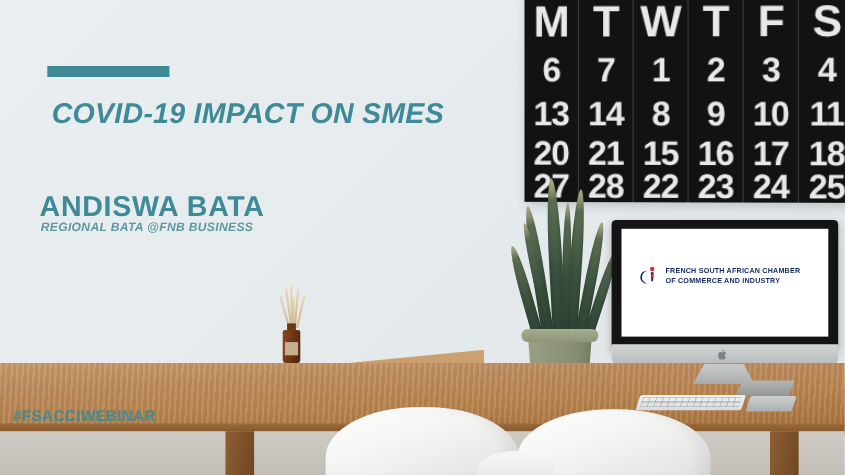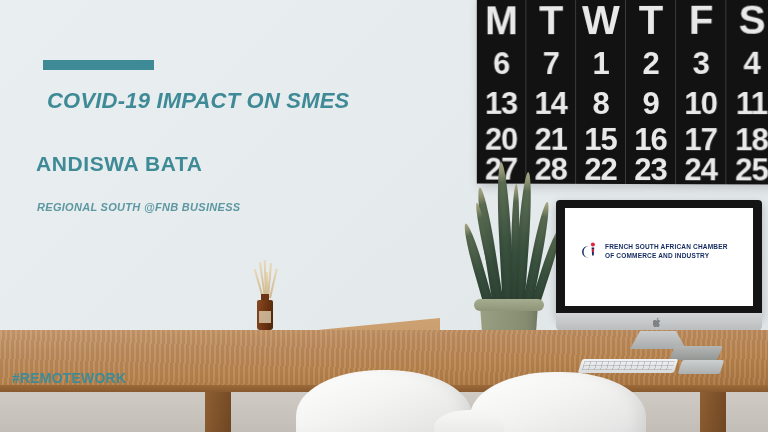--- a/index.html
+++ b/index.html
@@ -208,28 +208,28 @@
     font-family: "Liberation Sans", sans-serif;
     text-shadow: 0 1px 1px rgba(255,255,255,0.5);
   }
   .rule {
     position: absolute; left: 43px; top: 60px; width: 111px; height: 10px;
     background: #3e8a96;
   }
   .subtitle {
     position: absolute; left: 47px; top: 88px;
     color: #3e8a96;
-    font-size: 22px; font-weight: 600; font-style: italic;
+    font-size: 26px; font-weight: 600; font-style: italic;
     letter-spacing: 0.2px;
     font-family: "Liberation Sans", sans-serif;
   }
   .speaker {
-    position: absolute; left: 36px; top: 152px;
+    position: absolute; left: 36px; top: 172px;
     color: #3e8a96;
-    font-size: 21px; font-weight: 700; letter-spacing: 0.6px;
+    font-size: 26px; font-weight: 700; letter-spacing: 0.6px;
     font-family: "Liberation Sans", sans-serif;
   }
   .role {
     position: absolute; left: 37px; top: 201px;
     color: #5d98a2;
     font-size: 11px; font-weight: 700; font-style: italic;
     letter-spacing: 0.3px;
     font-family: "Liberation Sans", sans-serif;
   }
   .tags {
@@ -361,18 +361,18 @@
     <div class="trackpad"></div>
 
     <div class="chair" style="left:296px; width:176px; height:74px;"></div>
     <div class="chair" style="left:470px; width:176px; height:72px;"></div>
     <div class="chair-notch" style="left:434px; width:70px; height:34px;"></div>
   </div>
 
   <div class="rule"></div>
   <div class="subtitle">COVID-19 IMPACT ON SMES</div>
   <div class="speaker">ANDISWA BATA</div>
-  <div class="role">REGIONAL SOUTH @FNB BUSINESS</div>
+  <div class="role">REGIONAL BATA @FNB BUSINESS</div>
   <div class="tags" id="tags">
-      <span class="tag-line">#REMOTEWORK</span>
+      <span class="tag-line">#FSACCIWEBINAR</span>
     </div>
 
 </div>
 
 </body></html>

